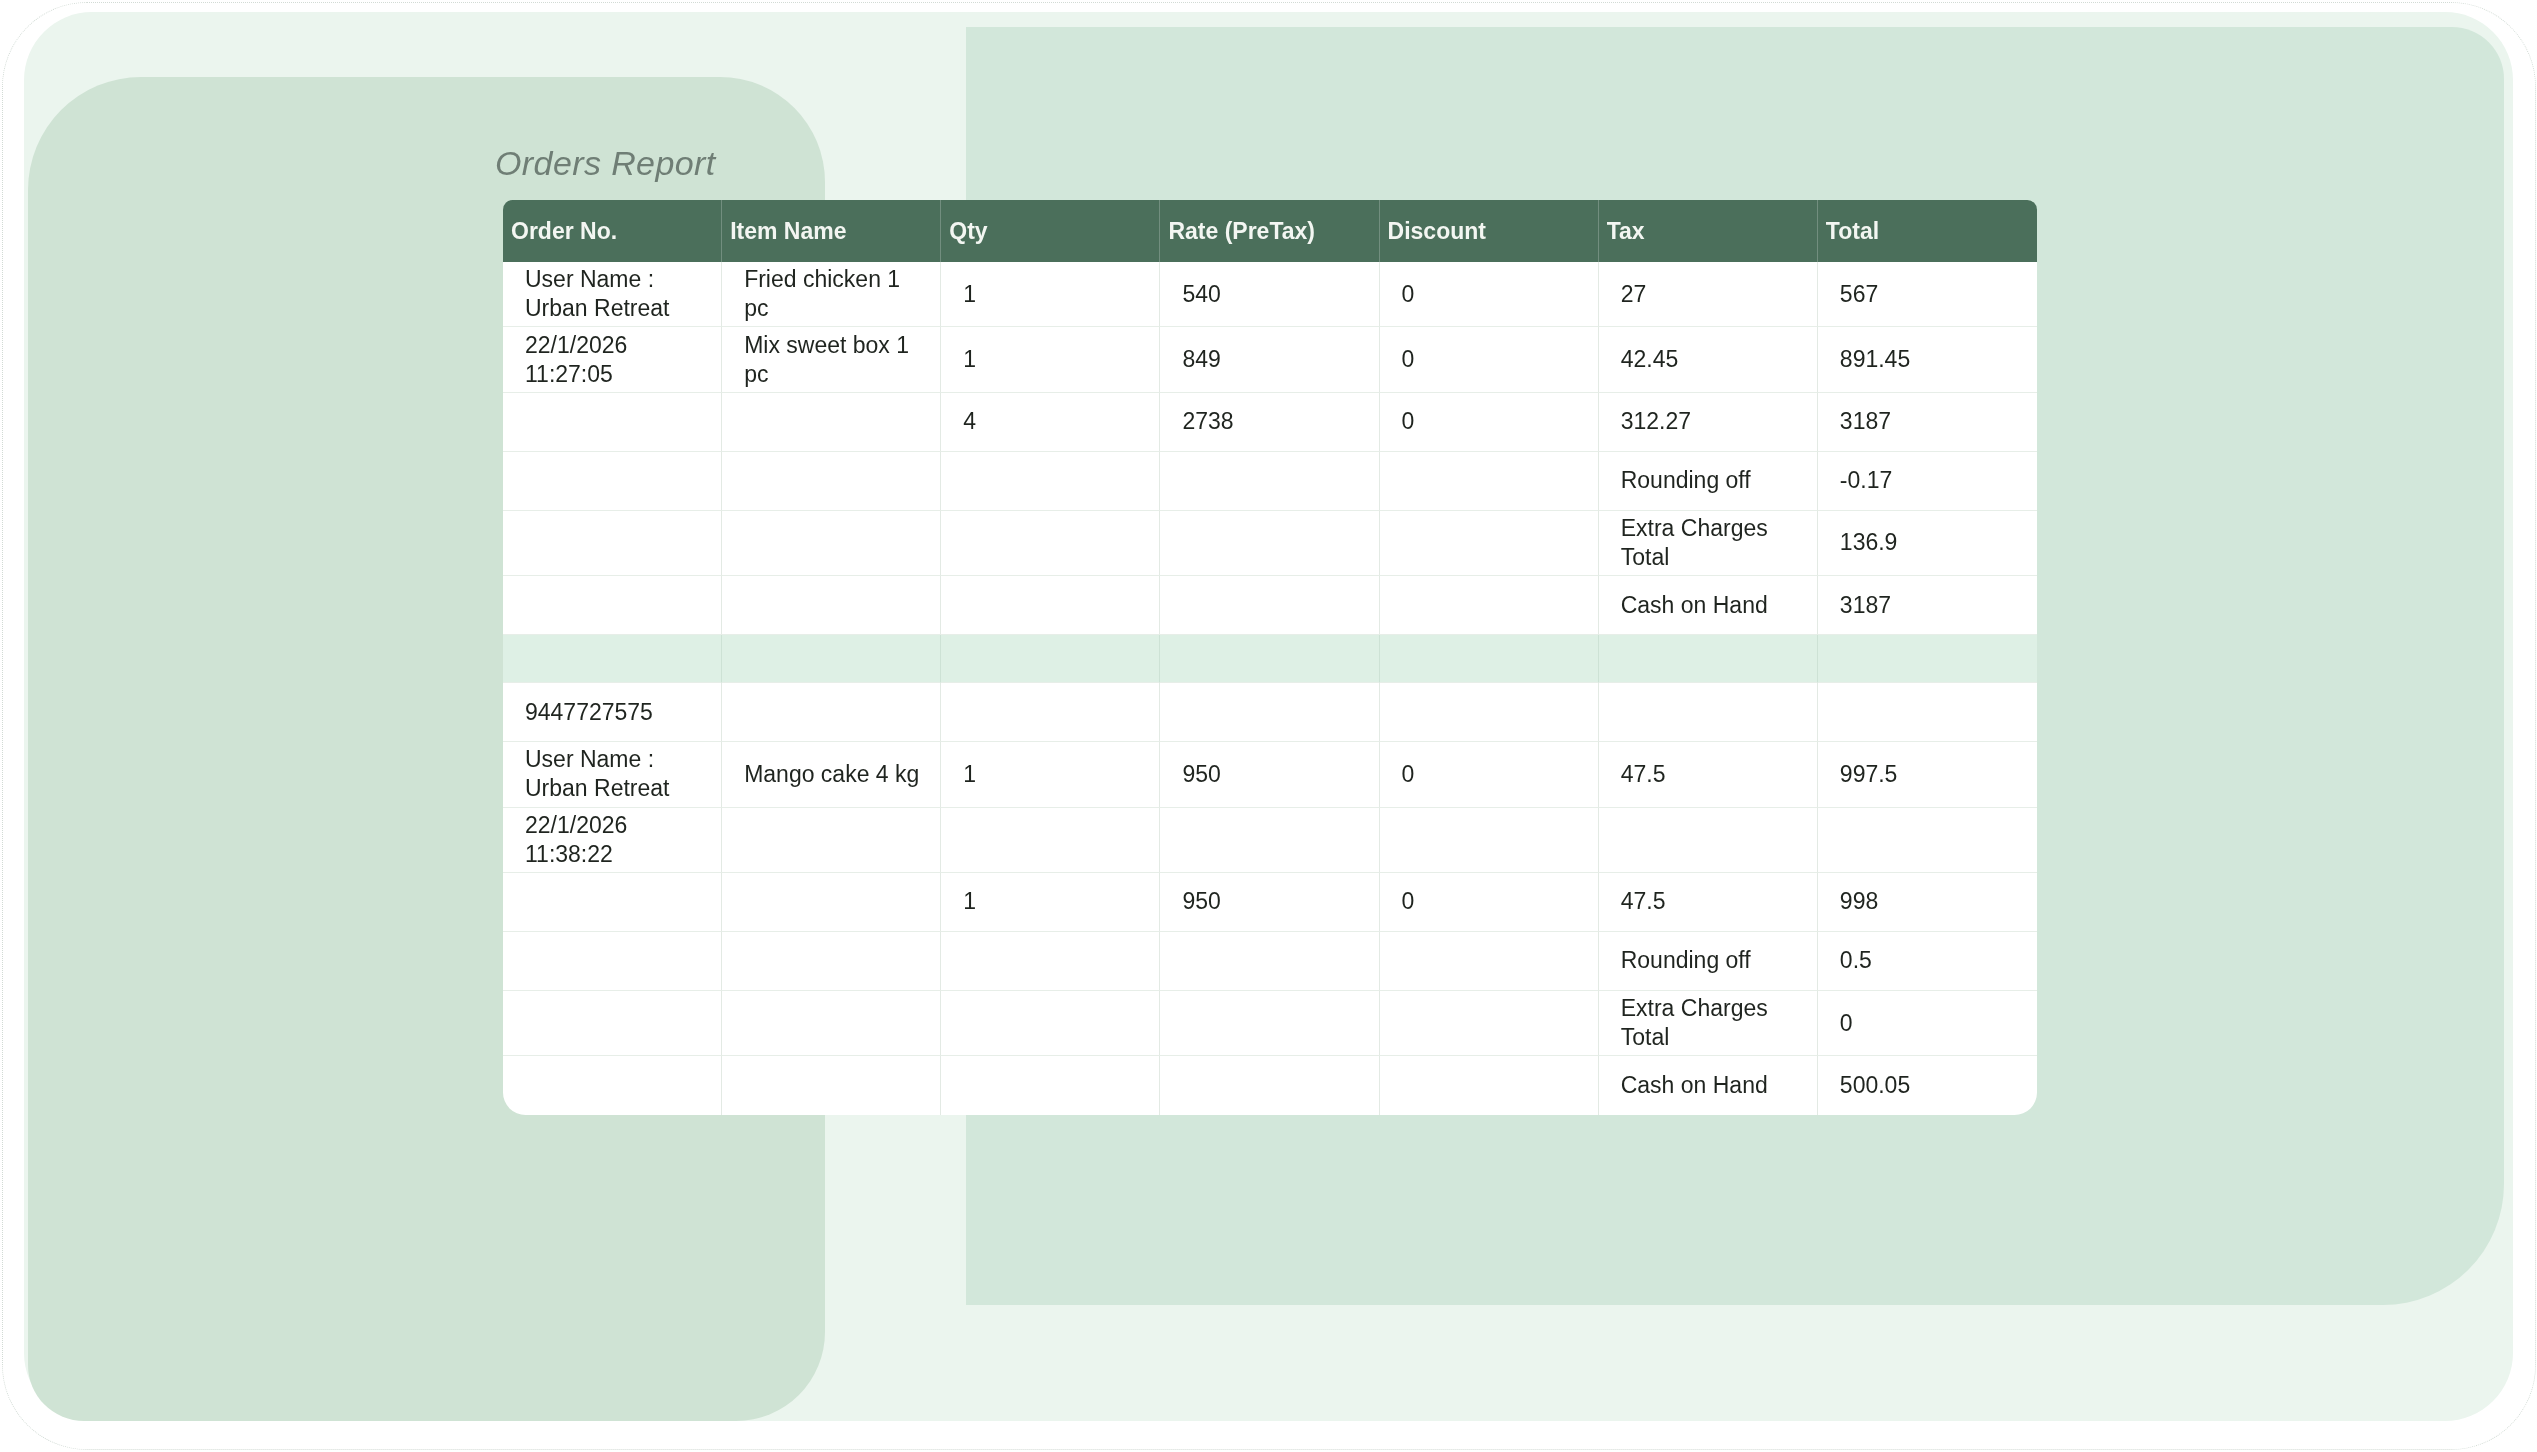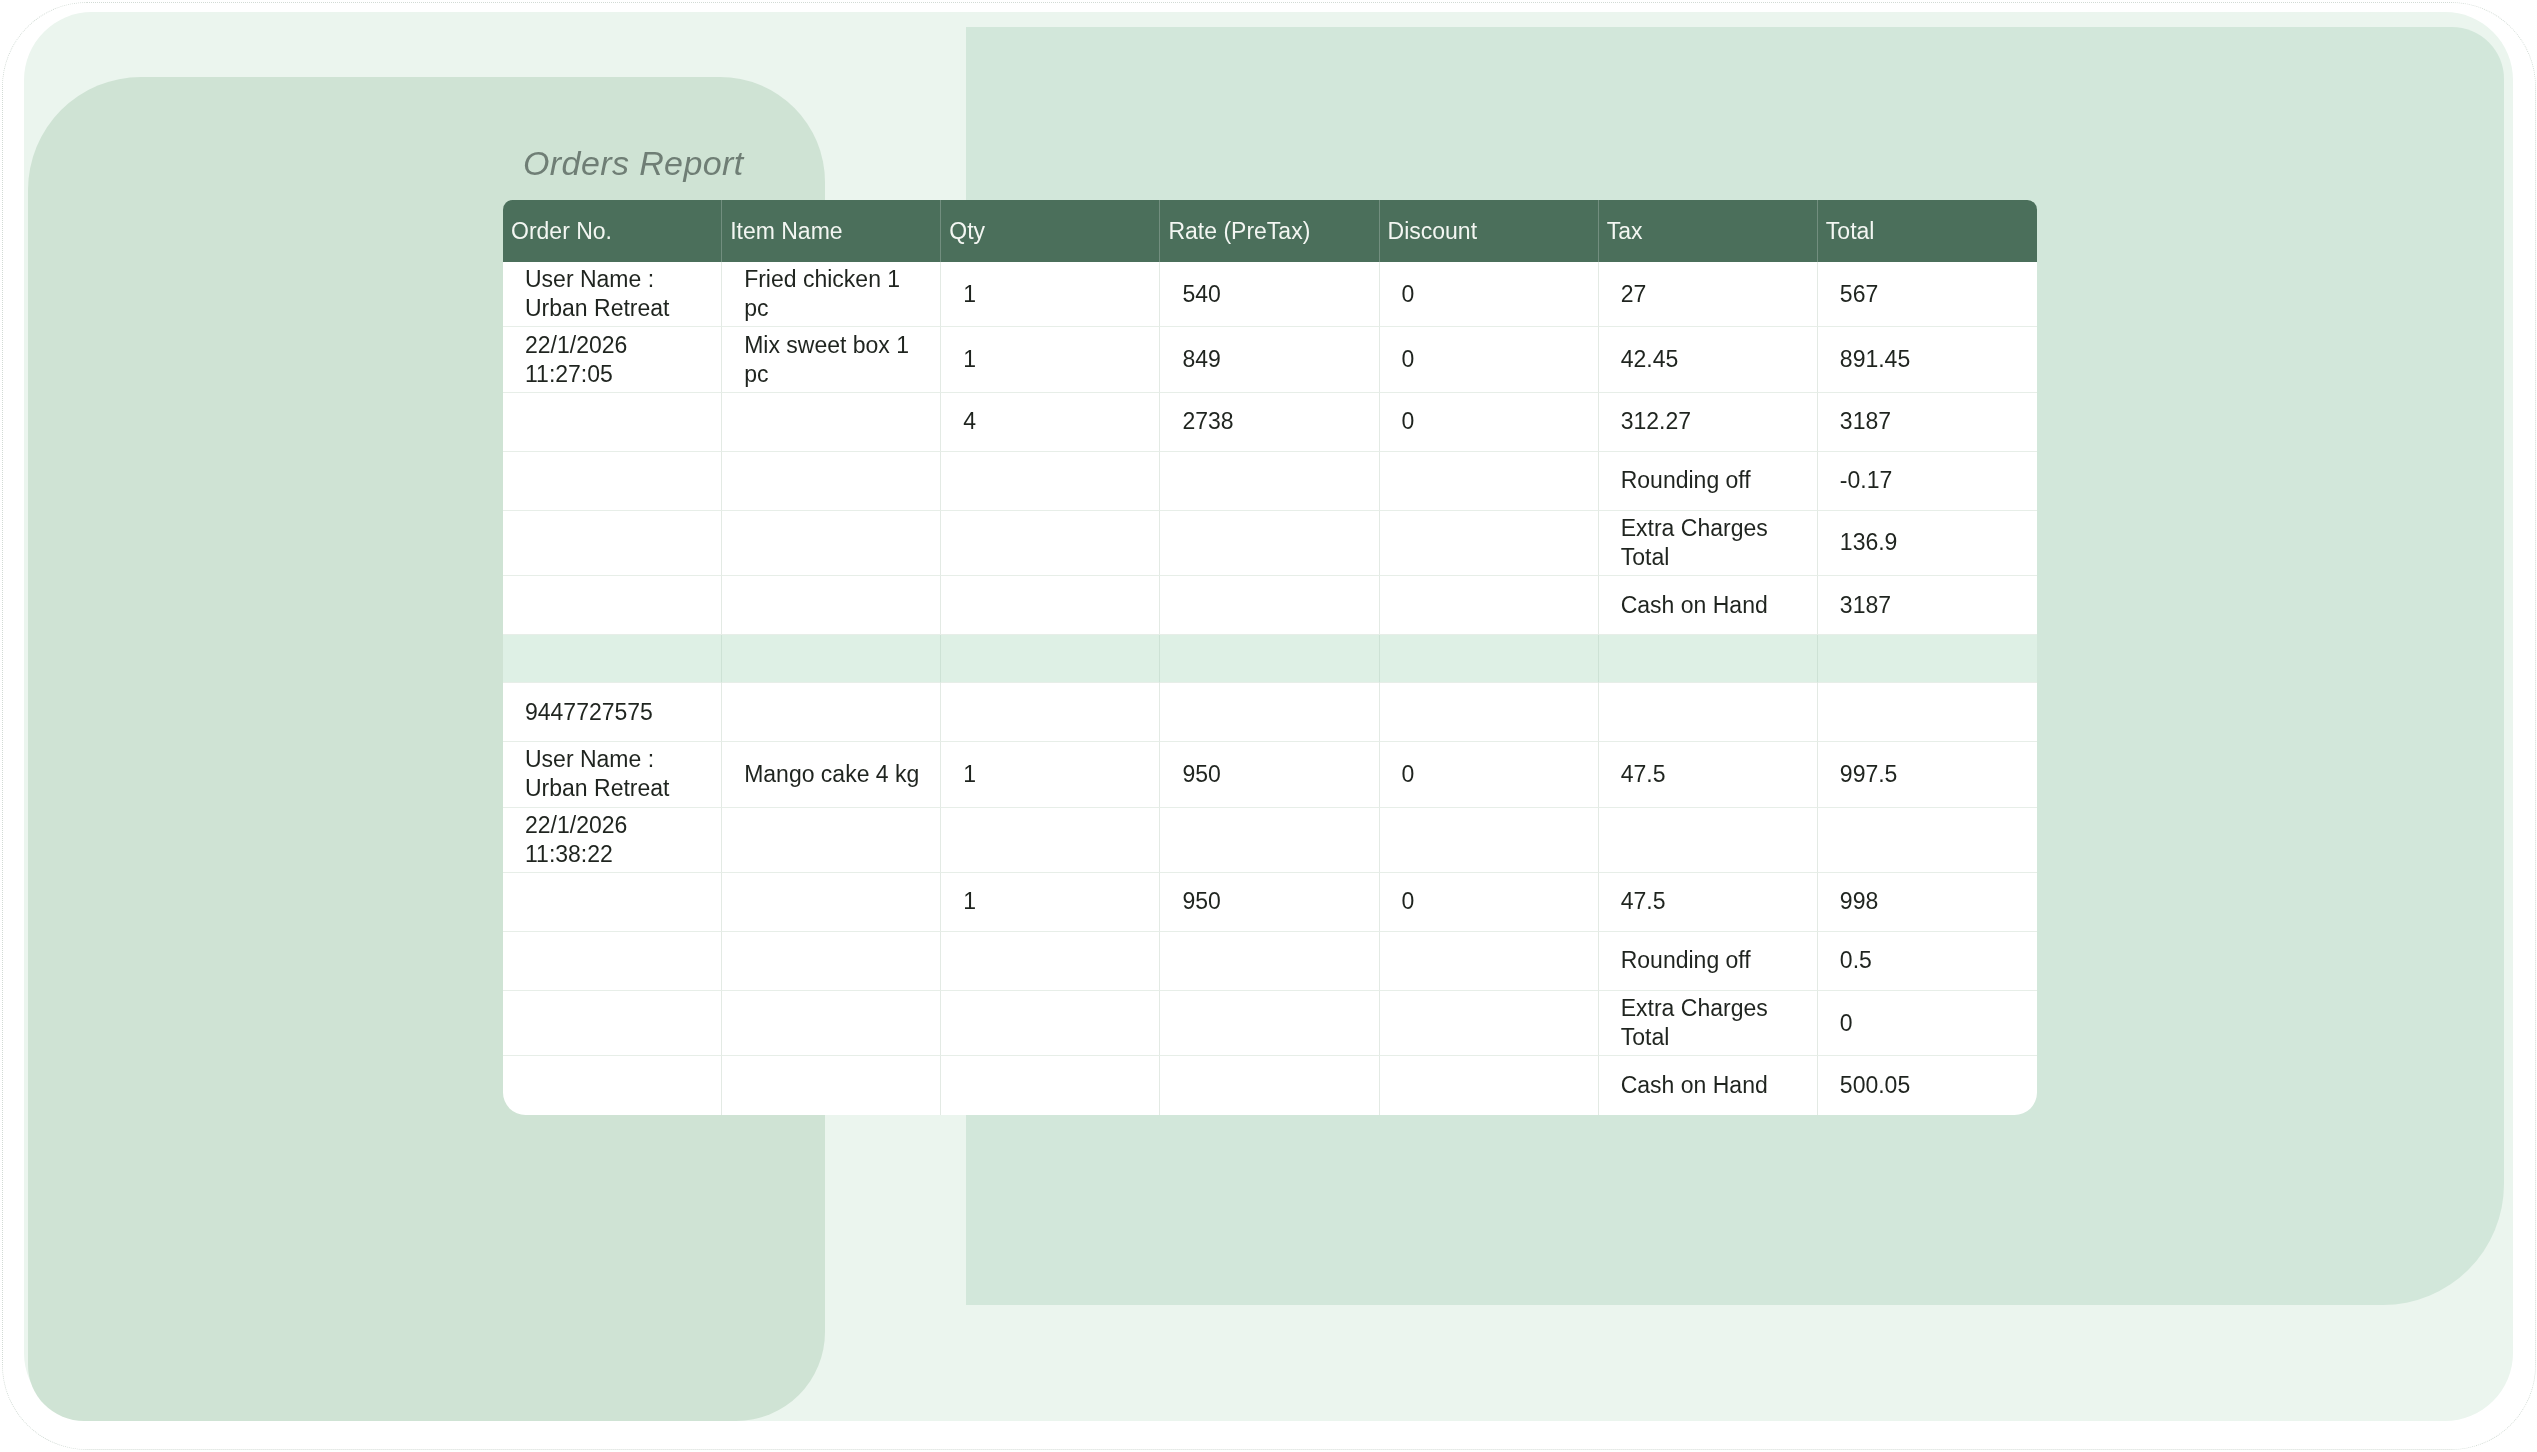--- a/index.html
+++ b/index.html
@@ -33,21 +33,21 @@
     background:var(--mint-panel);
     border-radius:0 52px 121px 0;
   }
   
   .bg-blob-left{
     position:absolute;left:28px;top:77px;width:797px;height:1344px;
     background:var(--sage);
     border-radius:113px 105px 89px 56px;
   }
   .page-title{
-    position:absolute;left:523px;top:145px;
+    position:absolute;left:495px;top:145px;
     font-size:34px;line-height:37px;
     font-style:italic;font-weight:500;
     letter-spacing:0.4px;
     color:var(--title-gray);
   }
   table.report{
     position:absolute;left:503px;top:200px;width:1534px;
     border-collapse:separate;border-spacing:0;
     table-layout:fixed;
   }
@@ -56,21 +56,21 @@
     padding:3.2px 9.7px 3.2px 22px;
     text-align:left;vertical-align:middle;
     font-size:23px;line-height:29px;
     white-space:pre-line;
     overflow:hidden;
   }
   table.report thead tr{height:62px;}
   table.report th{
     background:var(--header-green);
     color:var(--header-text);
-    font-weight:400;
+    font-weight:700;
     border-right:0.8px solid rgba(255,255,255,.22);
     padding-left:8px;
   }
   table.report th:first-child{border-top-left-radius:9.7px;}
   table.report th:last-child{border-top-right-radius:9.7px;border-right:none;}
   table.report td{
     background:#ffffff;
     color:var(--ink);
     border-right:0.8px solid var(--v-line);
     border-bottom:1.6px solid var(--h-line);

